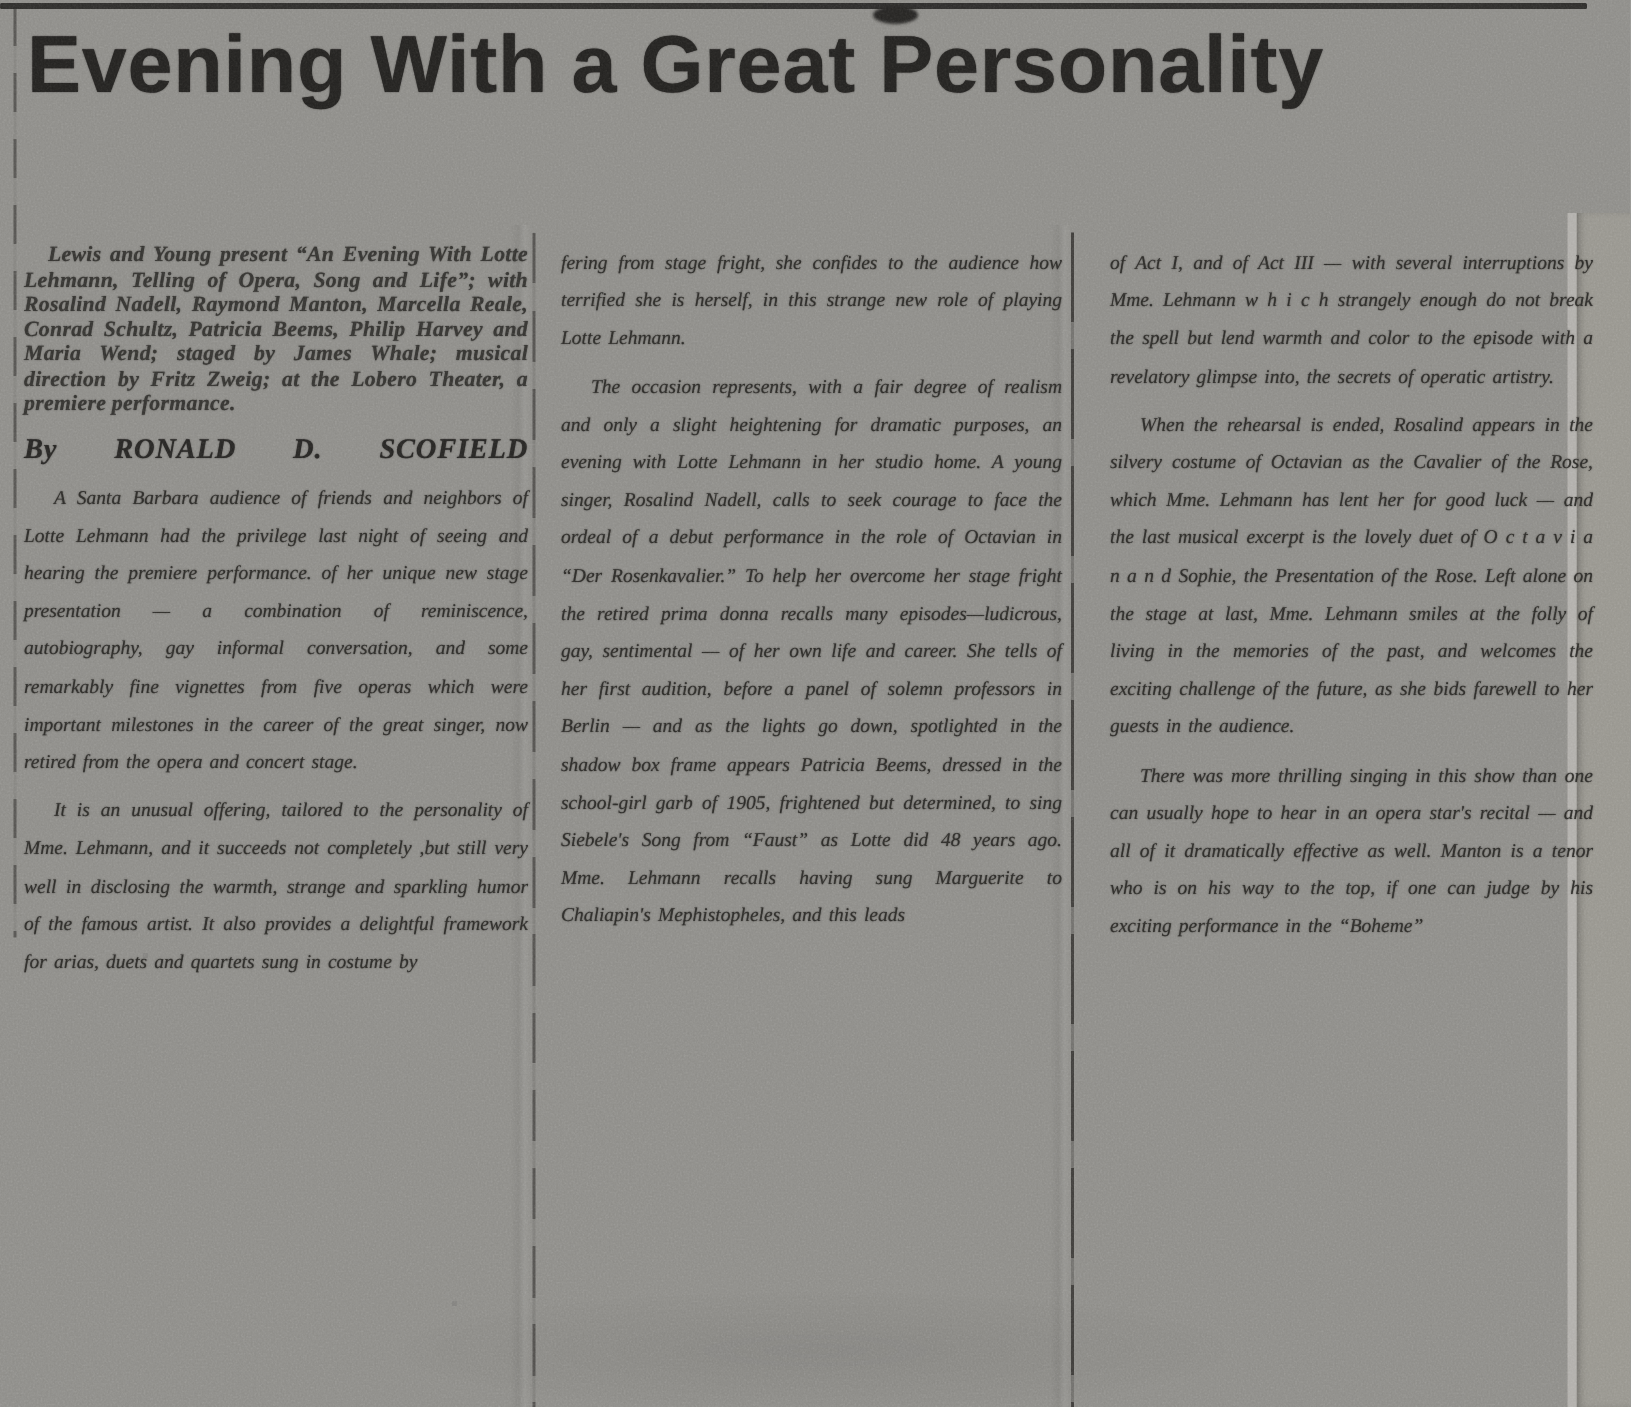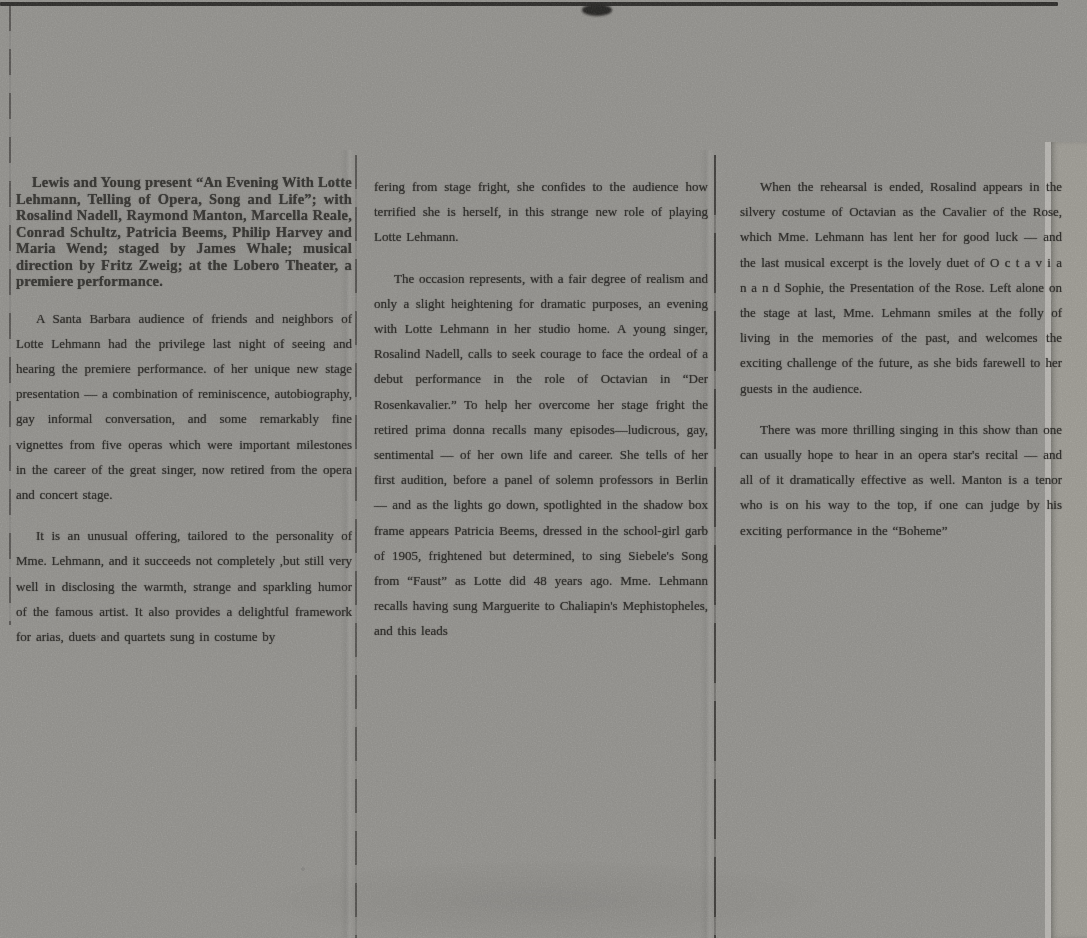--- a/index.html
+++ b/index.html
@@ -35,21 +35,21 @@
     font-size:54px;line-height:58px;letter-spacing:.5px;
     color:#232220;text-shadow:0 0 1px rgba(25,23,21,.8);}
   .hl-line{text-align:justify;text-align-last:justify;white-space:nowrap;
     display:flex;justify-content:space-between;}
   
   .columns{position:absolute;left:16px;top:158px;width:1034px;display:flex;}
   .col{flex:0 0 auto;}
   .col-1{width:336px;margin-right:22px;}
   .col-2{width:334px;margin-right:32px;}
   .col-3{width:322px;}
-  p{margin:16px 0 7px 0;}
+  p{margin:4px 0 7px 0;font-style:italic;}
   .credits{font-size:14.5px;line-height:16.5px;font-weight:bold;
     text-align:justify;color:#343330;text-shadow:0 0 1px rgba(30,28,26,.75);
     text-indent:16px;margin-bottom:11px;letter-spacing:.2px;}
   .byline{font-size:19px;line-height:22px;font-weight:bold;letter-spacing:.5px;
     text-align:justify;text-align-last:justify;color:#262523;
     text-shadow:0 0 1px rgba(25,23,21,.8);margin-bottom:8px;}
   .body{font-size:13px;line-height:25.2px;text-align:justify;
     color:#2c2b28;text-shadow:0 0 1.1px rgba(32,30,28,.8);
     word-spacing:1.5px;}
   .indent{text-indent:20px;}
@@ -66,41 +66,44 @@
 </head>
 <body>
 
 <div class="page">
 
   <div class="top-rule"></div>
   <div class="left-hairline"></div>
   <div class="edge-strip"></div>
 
   <div class="headline">
+    <div class="hl-line">Evening With a Great Personality</div>
   </div>
 
   <div class="col-rule rule-1"></div>
   <div class="col-rule rule-2"></div>
   <div class="crease" style="left:340px;"></div>
   <div class="crease" style="left:700px;"></div>
 
   <div class="columns">
 
     <div class="col col-1">
       <p class="credits">Lewis and Young present “An Evening With Lotte Lehmann, Telling of Opera, Song and Life”; with Rosalind Nadell, Raymond Manton, Marcella Reale, Conrad Schultz, Patricia Beems, Philip Harvey and Maria Wend; staged by James Whale; musical direction by Fritz Zweig; at the Lobero Theater, a premiere performance.</p>
+      <p class="byline">By RONALD D. SCOFIELD</p>
       <p class="body indent">A Santa Barbara audience of friends and neighbors of Lotte Lehmann had the privilege last night of seeing and hearing the premiere performance. of her unique new stage presentation — a combination of reminiscence, autobiography, gay informal conversation, and some remarkably fine vignettes from five operas which were important milestones in the career of the great singer, now retired from the opera and concert stage.</p>
       <p class="body indent">It is an unusual offering, tailored to the personality of Mme. Lehmann, and it succeeds not completely ,but still very well in disclosing the warmth, strange and sparkling humor of the famous artist. It also provides a delightful framework for arias, duets and quartets sung in costume by</p>
     </div>
 
     <div class="col col-2">
       <p class="body">fering from stage fright, she confides to the audience how terrified she is herself, in this strange new role of playing Lotte Lehmann.</p>
       <p class="body indent">The occasion represents, with a fair degree of realism and only a slight heightening for dramatic purposes, an evening with Lotte Lehmann in her studio home. A young singer, Rosalind Nadell, calls to seek courage to face the ordeal of a debut performance in the role of Octavian in “Der Rosenkavalier.” To help her overcome her stage fright the retired prima donna recalls many episodes—ludicrous, gay, sentimental — of her own life and career. She tells of her first audition, before a panel of solemn professors in Berlin — and as the lights go down, spotlighted in the shadow box frame appears Patricia Beems, dressed in the school-girl garb of 1905, frightened but determined, to sing Siebele's Song from “Faust” as Lotte did 48 years ago. Mme. Lehmann recalls having sung Marguerite to Chaliapin's Mephistopheles, and this leads</p>
     </div>
 
     <div class="col col-3">
+      <p class="body">of Act I, and of Act III — with several interruptions by Mme. Lehmann w h i c h strangely enough do not break the spell but lend warmth and color to the episode with a revelatory glimpse into, the secrets of operatic artistry.</p>
       <p class="body indent">When the rehearsal is ended, Rosalind appears in the silvery costume of Octavian as the Cavalier of the Rose, which Mme. Lehmann has lent her for good luck — and the last musical excerpt is the lovely duet of O c t a v i a n  a n d Sophie, the Presentation of the Rose. Left alone on the stage at last, Mme. Lehmann smiles at the folly of living in the memories of the past, and welcomes the exciting challenge of the future, as she bids farewell to her guests in the audience.</p>
       <p class="body indent">There was more thrilling singing in this show than one can usually hope to hear in an opera star's recital — and all of it dramatically effective as well. Manton is a tenor who is on his way to the top, if one can judge by his exciting performance in the “Boheme”</p>
     </div>
 
   </div>
 
   <div class="grit"></div>
 
   <svg class="grain" xmlns="http://www.w3.org/2000/svg">
     <filter id="paperNoise">

